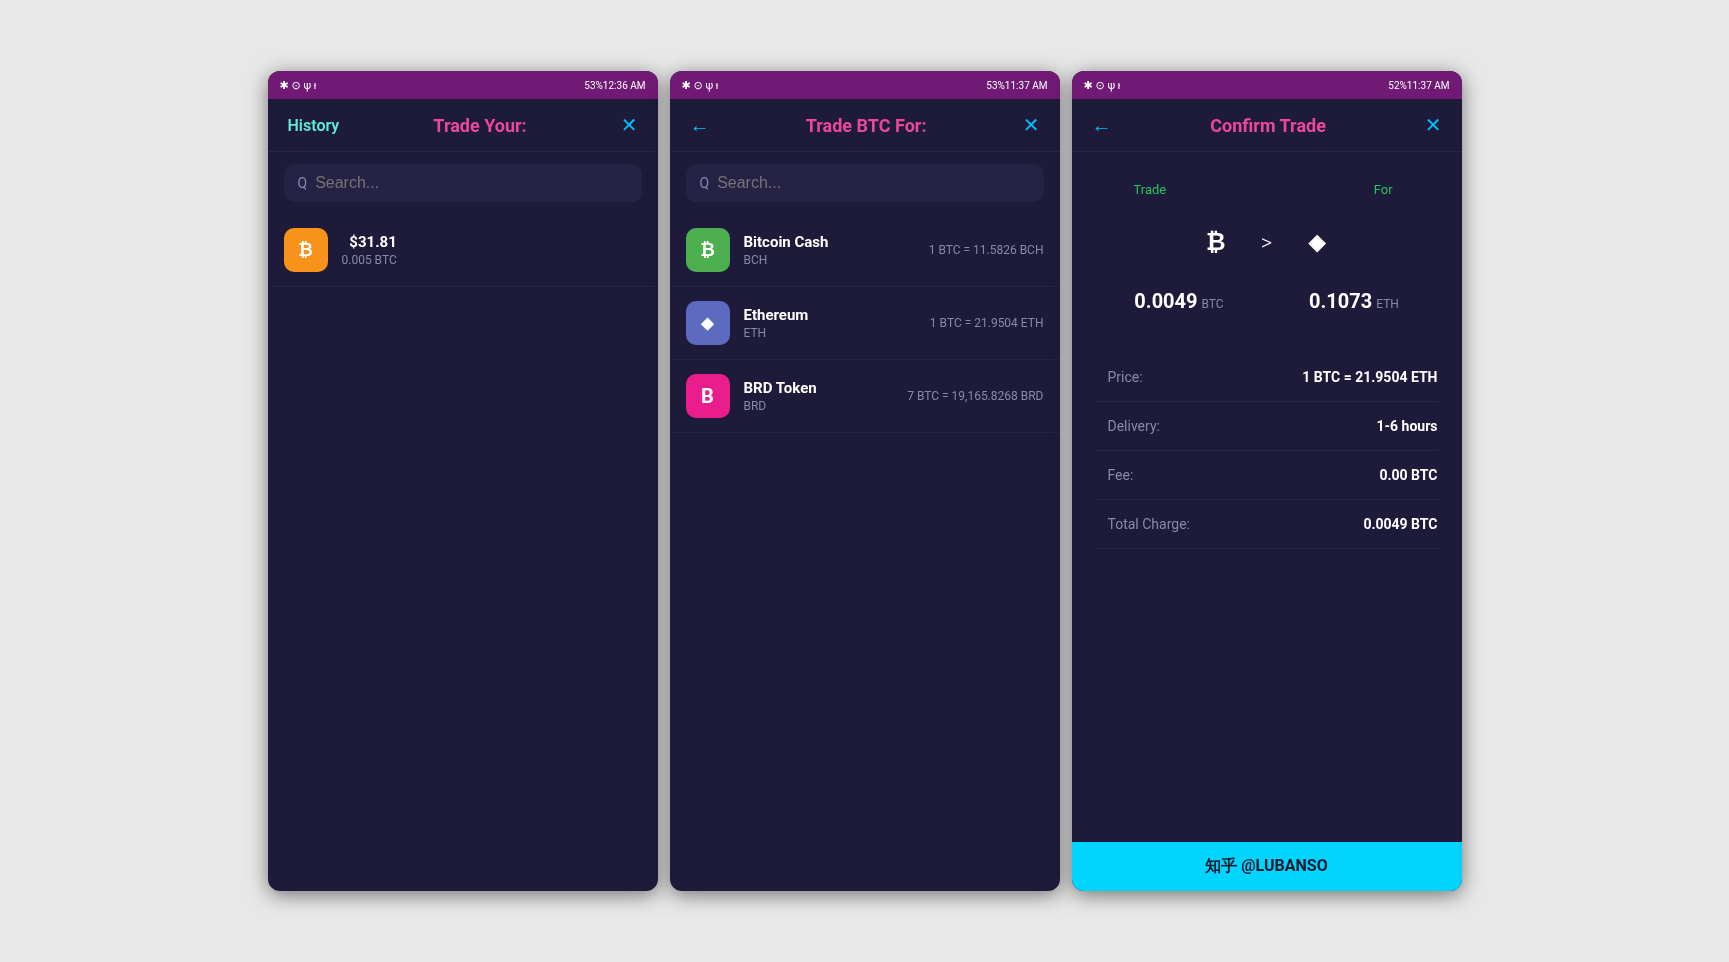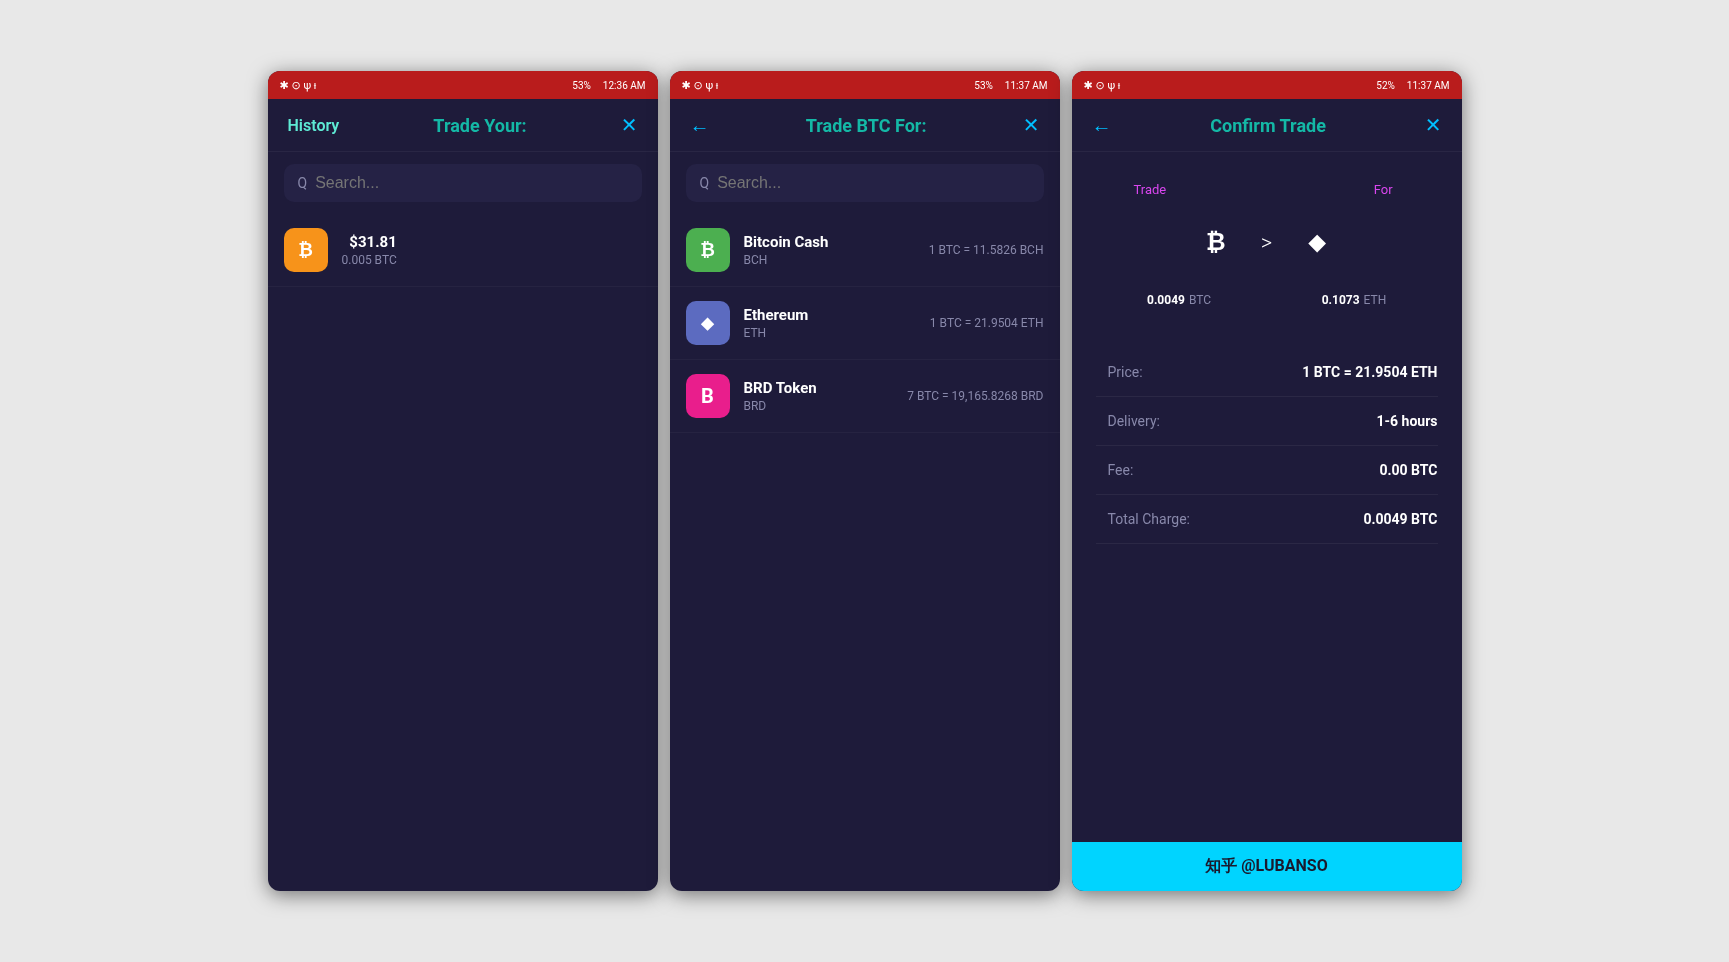--- a/index.html
+++ b/index.html
@@ -31,39 +31,39 @@
       border-radius: 12px;
       overflow: hidden;
       display: flex;
       flex-direction: column;
       position: relative;
       box-shadow: 0 4px 20px rgba(0,0,0,0.5);
     }
 
     
     .status-bar {
-      background: #b91c1c;
+      background: #701a75;
       padding: 6px 12px;
       display: flex;
       justify-content: space-between;
       align-items: center;
       font-size: 11px;
       color: #ffffff;
       min-height: 28px;
     }
 
     .status-left {
       display: flex;
       gap: 4px;
       align-items: center;
     }
 
     .status-right {
       display: flex;
-      gap: 12px;
+      gap: 0;
       align-items: center;
       font-size: 10px;
     }
 
     
     .header {
       background: #1e1b3a;
       padding: 14px 20px;
       display: flex;
       justify-content: space-between;
@@ -71,21 +71,21 @@
       border-bottom: 1px solid rgba(255,255,255,0.05);
     }
 
     .header-left {
       color: #5eead4;
       font-size: 16px;
       font-weight: 600;
     }
 
     .header-title {
-      color: #14b8a6;
+      color: #ec4899;
       font-size: 18px;
       font-weight: 700;
     }
 
     .header-close {
       color: #00bfff;
       font-size: 20px;
       font-weight: 300;
       cursor: pointer;
     }
@@ -190,21 +190,21 @@
     }
 
     .trade-labels {
       display: flex;
       width: 100%;
       justify-content: space-around;
       margin-bottom: 6px;
     }
 
     .trade-label {
-      color: #d946ef;
+      color: #22c55e;
       font-size: 13px;
       text-align: center;
       flex: 1;
     }
 
     .trade-label:last-child {
       
     }
 
     .trade-icons-row {
@@ -240,21 +240,21 @@
       margin-top: 8px;
     }
 
     .trade-amount {
       text-align: center;
       flex: 1;
     }
 
     .trade-amount-value {
       color: #ffffff;
-      font-size: 12px;
+      font-size: 20px;
       font-weight: 700;
     }
 
     .trade-amount-symbol {
       color: #8888aa;
       font-size: 12px;
     }
 
     .trade-details {
       width: 100%;

